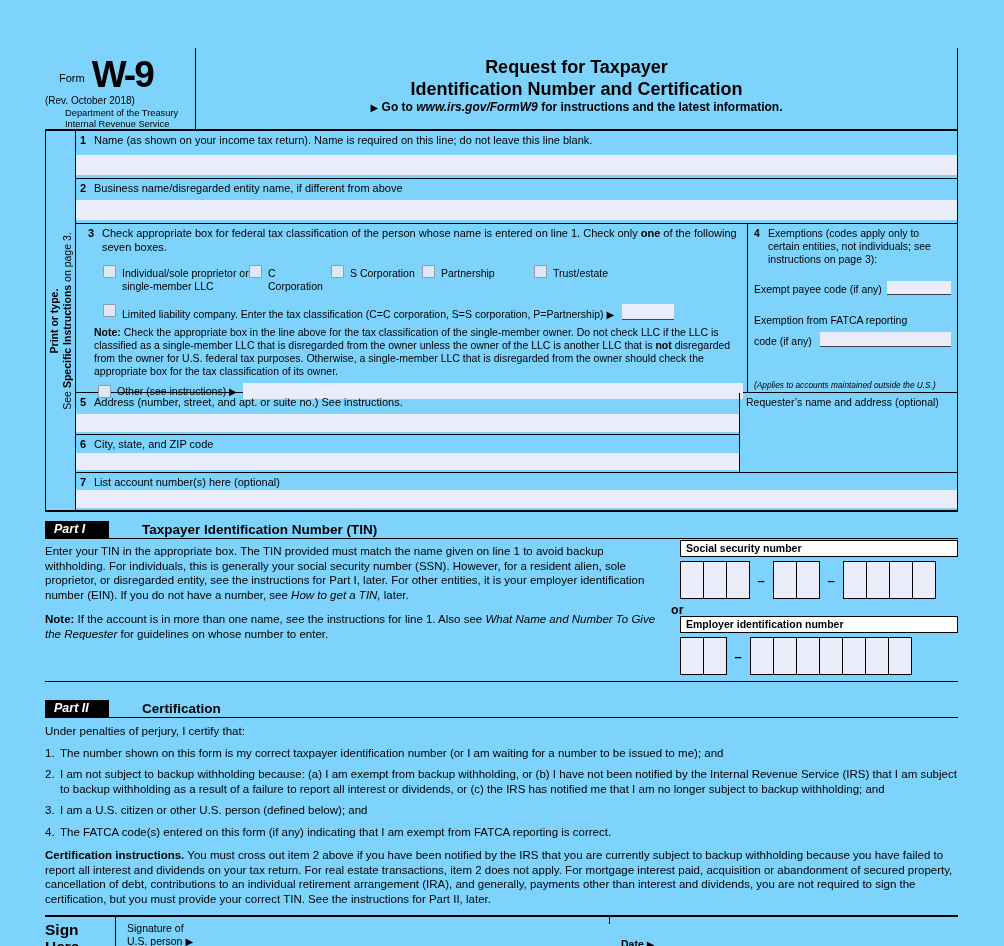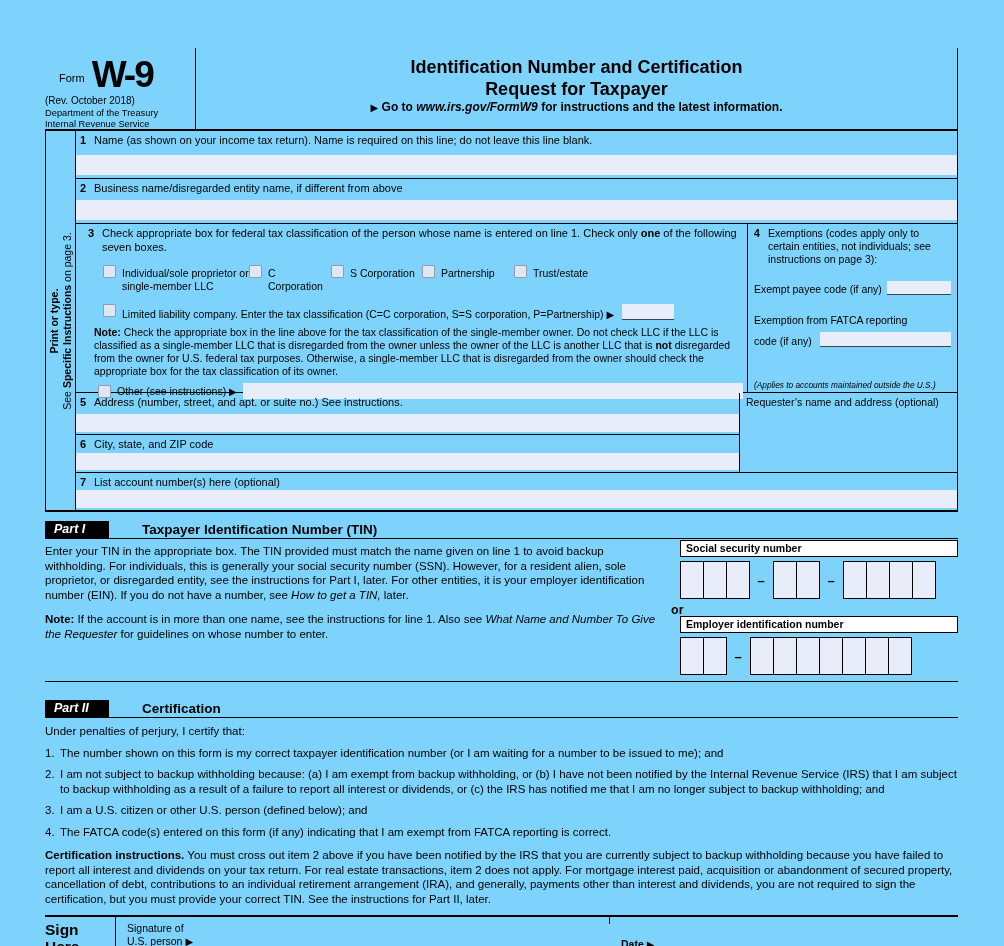--- a/index.html
+++ b/index.html
@@ -7,21 +7,21 @@
   .page { position:relative; width:1004px; height:946px; background:#7dd3fc; overflow:hidden; }
   .form-wrap { position:absolute; left:45px; top:48px; width:913px; }
 
   
   .hdr { display:flex; border-bottom:2.5px solid #000; height:83px; }
   .hdr-left { width:150px; padding-top:12px; }
   .w9line { display:flex; align-items:flex-end; gap:7px; padding-left:14px; }
   .form-word { font-size:11px; padding-bottom:6px; }
   .w9 { font-size:37px; font-weight:bold; letter-spacing:-2px; line-height:30px; }
   .rev { font-size:10px; margin-top:5px; }
-  .dept { font-size:9.3px; line-height:11px; margin-top:2px; }
+  .dept { font-size:9.3px; line-height:11px; margin-top:2px;margin-left:20px; }
   .vline { width:1px; background:#000; }
   .hdr-center { flex:1; display:flex; flex-direction:column; justify-content:space-between; text-align:center; padding-top:8px; }
   .title { font-size:18px; font-weight:bold; line-height:22px; }
   .goto { font-size:12px; font-weight:bold; padding-bottom:15px; }
   .goto .url { font-style:italic; }
   .hdr-right { width:167px; font-weight:bold; font-size:12.5px; line-height:17px; padding:21px 2px 0 11px; }
   .arrow { font-size:10px; }
 
   
   .main-grid { display:flex; border-bottom:2.5px solid #000; border-left:1px solid #000; border-right:1px solid #000; }
@@ -36,21 +36,21 @@
   .r1 { height:48px; border-bottom:1px solid #000; }
   .r2 { height:45px; border-bottom:1px solid #000; }
 
   .r3 { height:169px; border-bottom:1px solid #000; display:flex; }
   .r3-left { flex:1; padding:3px 2px 0 12px; }
   .r3-head { display:flex; font-size:11px; line-height:13.5px; }
   .opts { display:flex; margin-left:15px; margin-top:11px; align-items:flex-start; }
   .opt { display:flex; align-items:flex-start; gap:6px; font-size:10.5px; line-height:13px; }
   .opt-label { padding-top:2px; }
   .cb { width:13px; height:13px; background:#dfe6f5; border:1px solid #949aa8; border-radius:1px; flex:0 0 auto; }
-  .o1 { width:146px; } .o2 { width:82px; } .o3 { width:91px; } .o4 { width:92px; }
+  .o1 { width:146px; } .o2 { width:82px; } .o3 { width:91px; } .o4 { width:112px; }
   .llc-line { display:flex; align-items:flex-end; gap:6px; margin-left:15px; margin-top:11px; font-size:10.5px; }
   .llc-line .cb { align-self:flex-start; }
   .blue-underline { background:#e8edf9; border-bottom:1.5px solid #3c4250; height:16px; }
   .llc-input { width:52px; margin-left:2px; }
   .note3 { font-size:10.5px; line-height:13px; margin:6px 0 0 6px; }
   .other-line { display:flex; align-items:center; gap:6px; margin-left:10px; margin-top:5px; font-size:10.5px; }
   .other-input { flex:1; height:16px; background:#e8edf9; margin-right:2px; }
 
   .r3-right { width:210px; border-left:1px solid #000; padding:3px 6px 0 6px; display:flex; flex-direction:column; }
   .b4-head { display:flex; font-size:10.5px; line-height:13px; }
@@ -119,22 +119,22 @@
       </div>
       <div class="rev">(Rev. October 2018)</div>
       <div class="dept">
         <div>Department of the Treasury</div>
         <div>Internal Revenue Service</div>
       </div>
     </div>
     <div class="vline"></div>
     <div class="hdr-center">
       <div class="title">
+        <div>Request for Taxpayer</div>
         <div>Identification Number and Certification</div>
-        <div>Request for Taxpayer</div>
       </div>
       <div class="goto">
         <span class="arrow">▶</span><span> Go to </span><span class="url">www.irs.gov/FormW9</span><span> for instructions and the latest information.</span>
       </div>
     </div>
     <div class="vline"></div>
   </div>
 
   <div class="main-grid">
     <div class="margin-strip">

